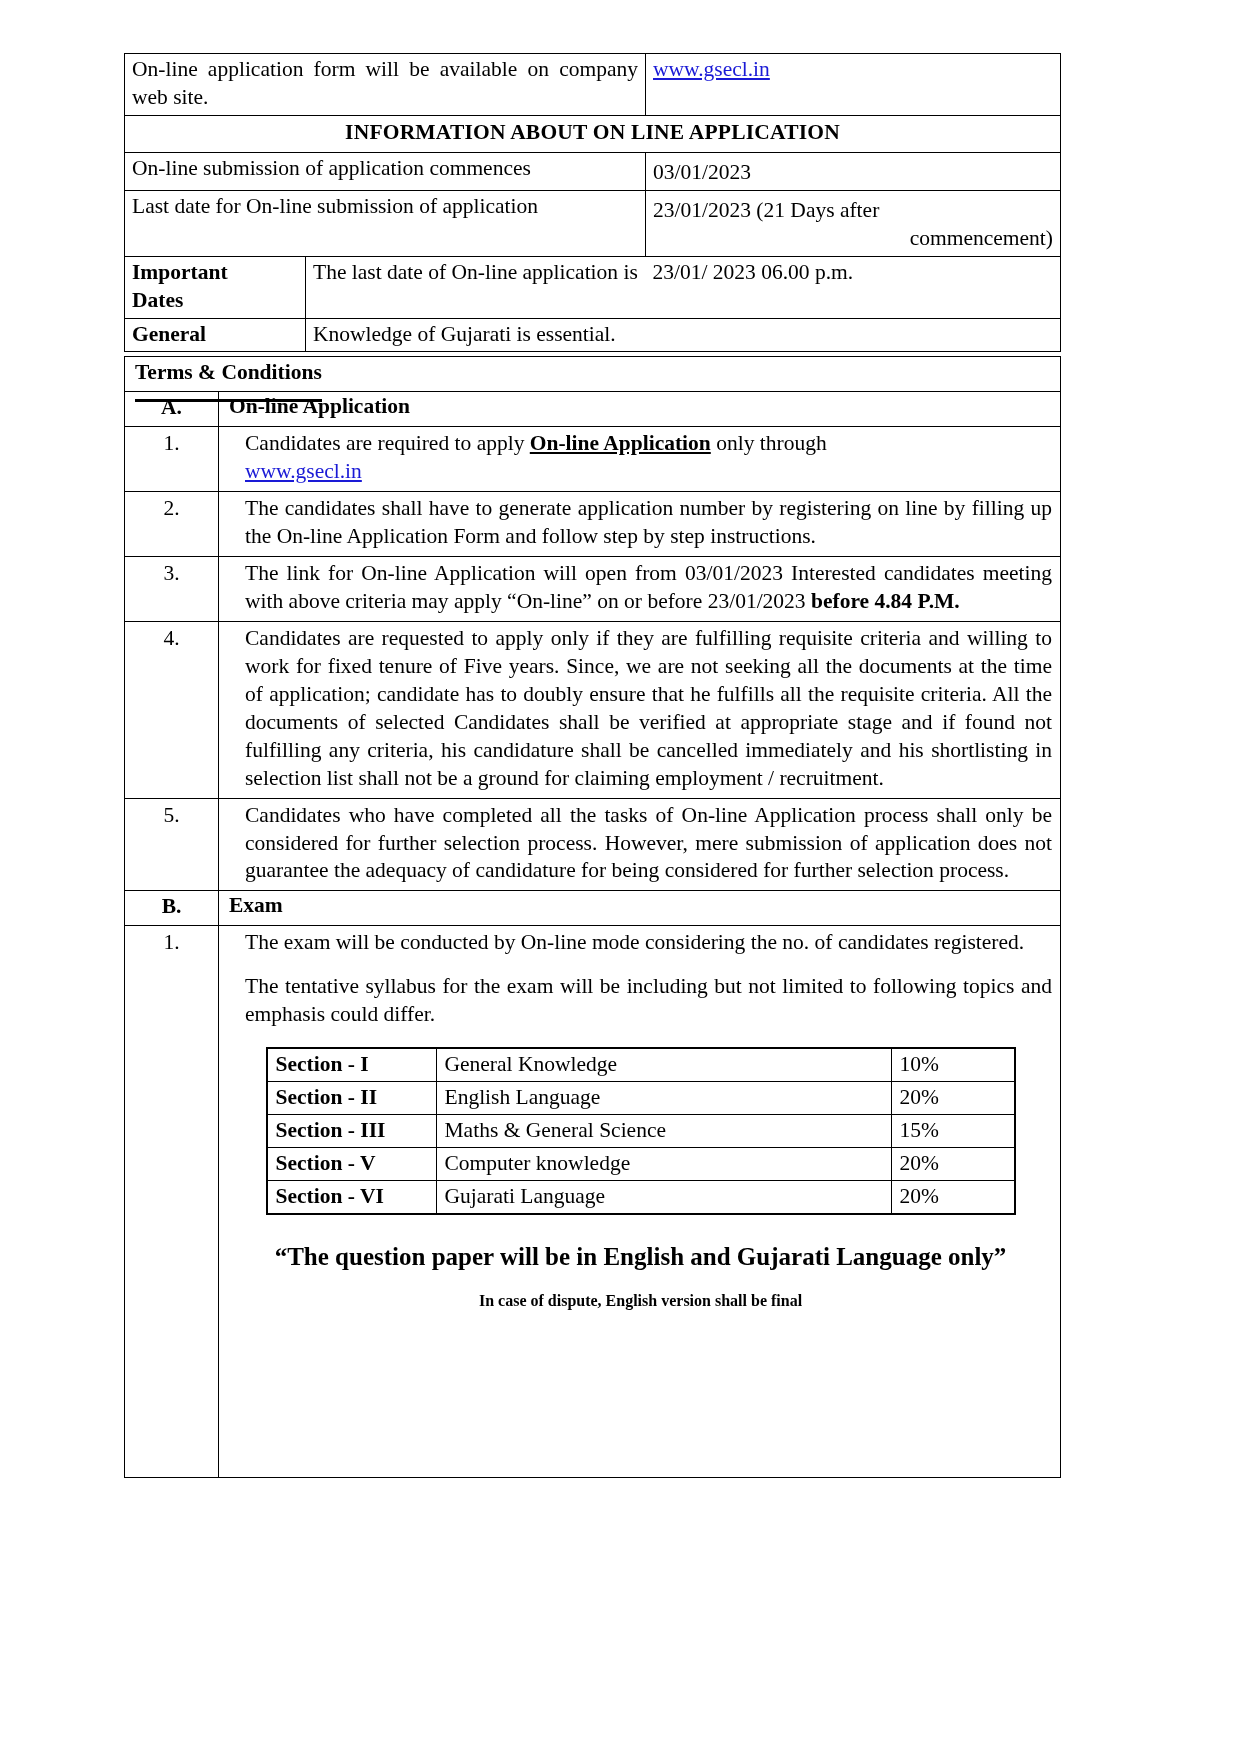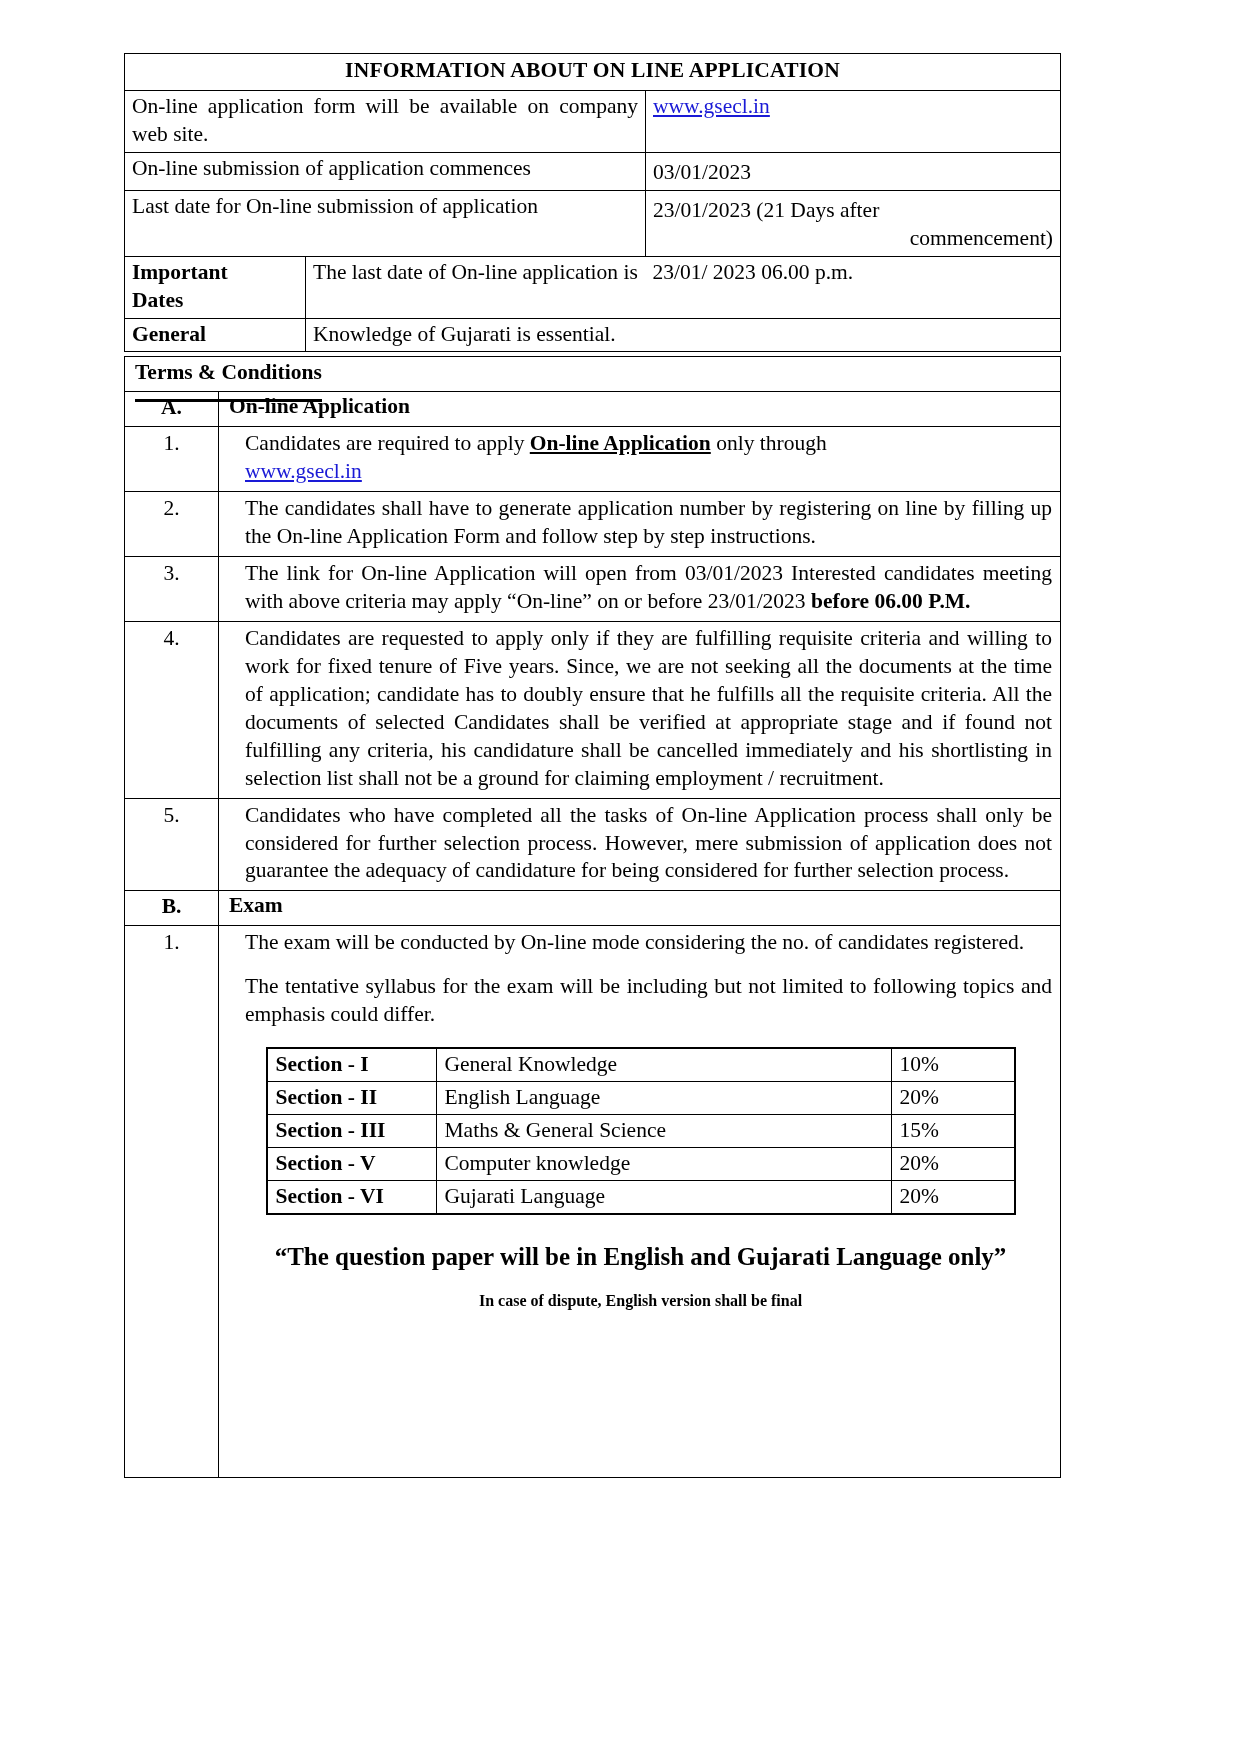--- a/index.html
+++ b/index.html
@@ -142,27 +142,27 @@
 <div class="page">
 
   <table class="doc">
     <colgroup>
       <col style="width:181px">
       <col style="width:340px">
       <col style="width:415px">
     </colgroup>
     <tbody>
       <tr>
-        <td colspan="3" class="title-cell">INFORMATION ABOUT  ON LINE APPLICATION</td>
-      </tr>
-      <tr>
         <td colspan="2" class="just-last-left">On-line application form will be available on company web site.</td>
         <td>
           <span class="link">www.gsecl.in</span>
         </td>
+      </tr>
+      <tr>
+        <td colspan="3" class="title-cell">INFORMATION ABOUT  ON LINE APPLICATION</td>
       </tr>
       <tr>
         <td colspan="2">On-line submission of application commences</td>
         <td class="val-bold pad-top-s">03/01/2023</td>
       </tr>
       <tr>
         <td colspan="2">Last date for On-line submission of application</td>
         <td class="val-bold pad-top-s">
           <div>23/01/2023 (21 Days after</div>
           <div class="ralign">commencement)</div>
@@ -210,21 +210,21 @@
       <tr>
         <td class="num">2.</td>
         <td class="body-cell">
           <p>The candidates shall have to generate application number by registering on line by filling up the On-line Application Form and follow step by step instructions.</p>
         </td>
       </tr>
 
       <tr>
         <td class="num">3.</td>
         <td class="body-cell">
-          <p><span>The link for On-line Application will open from  03/01/2023 Interested candidates meeting with above criteria may apply “On-line” on or before 23/01/2023 </span><span class="bold">before 06.00 P.M.</span></p>
+          <p><span>The link for On-line Application will open from  03/01/2023 Interested candidates meeting with above criteria may apply “On-line” on or before 23/01/2023 </span><span class="bold">before 4.84 P.M.</span></p>
         </td>
       </tr>
 
       <tr>
         <td class="num">4.</td>
         <td class="body-cell">
           <p>Candidates are requested to apply only if they are fulfilling requisite criteria and willing to work for fixed tenure of Five years. Since, we are not seeking all the documents at the time of application; candidate has to doubly ensure that he fulfills all the requisite criteria. All the documents of selected Candidates shall be verified at appropriate stage and if found not fulfilling any criteria, his candidature shall be cancelled immediately and his shortlisting in selection list shall not be a ground for claiming employment / recruitment.</p>
         </td>
       </tr>
 

